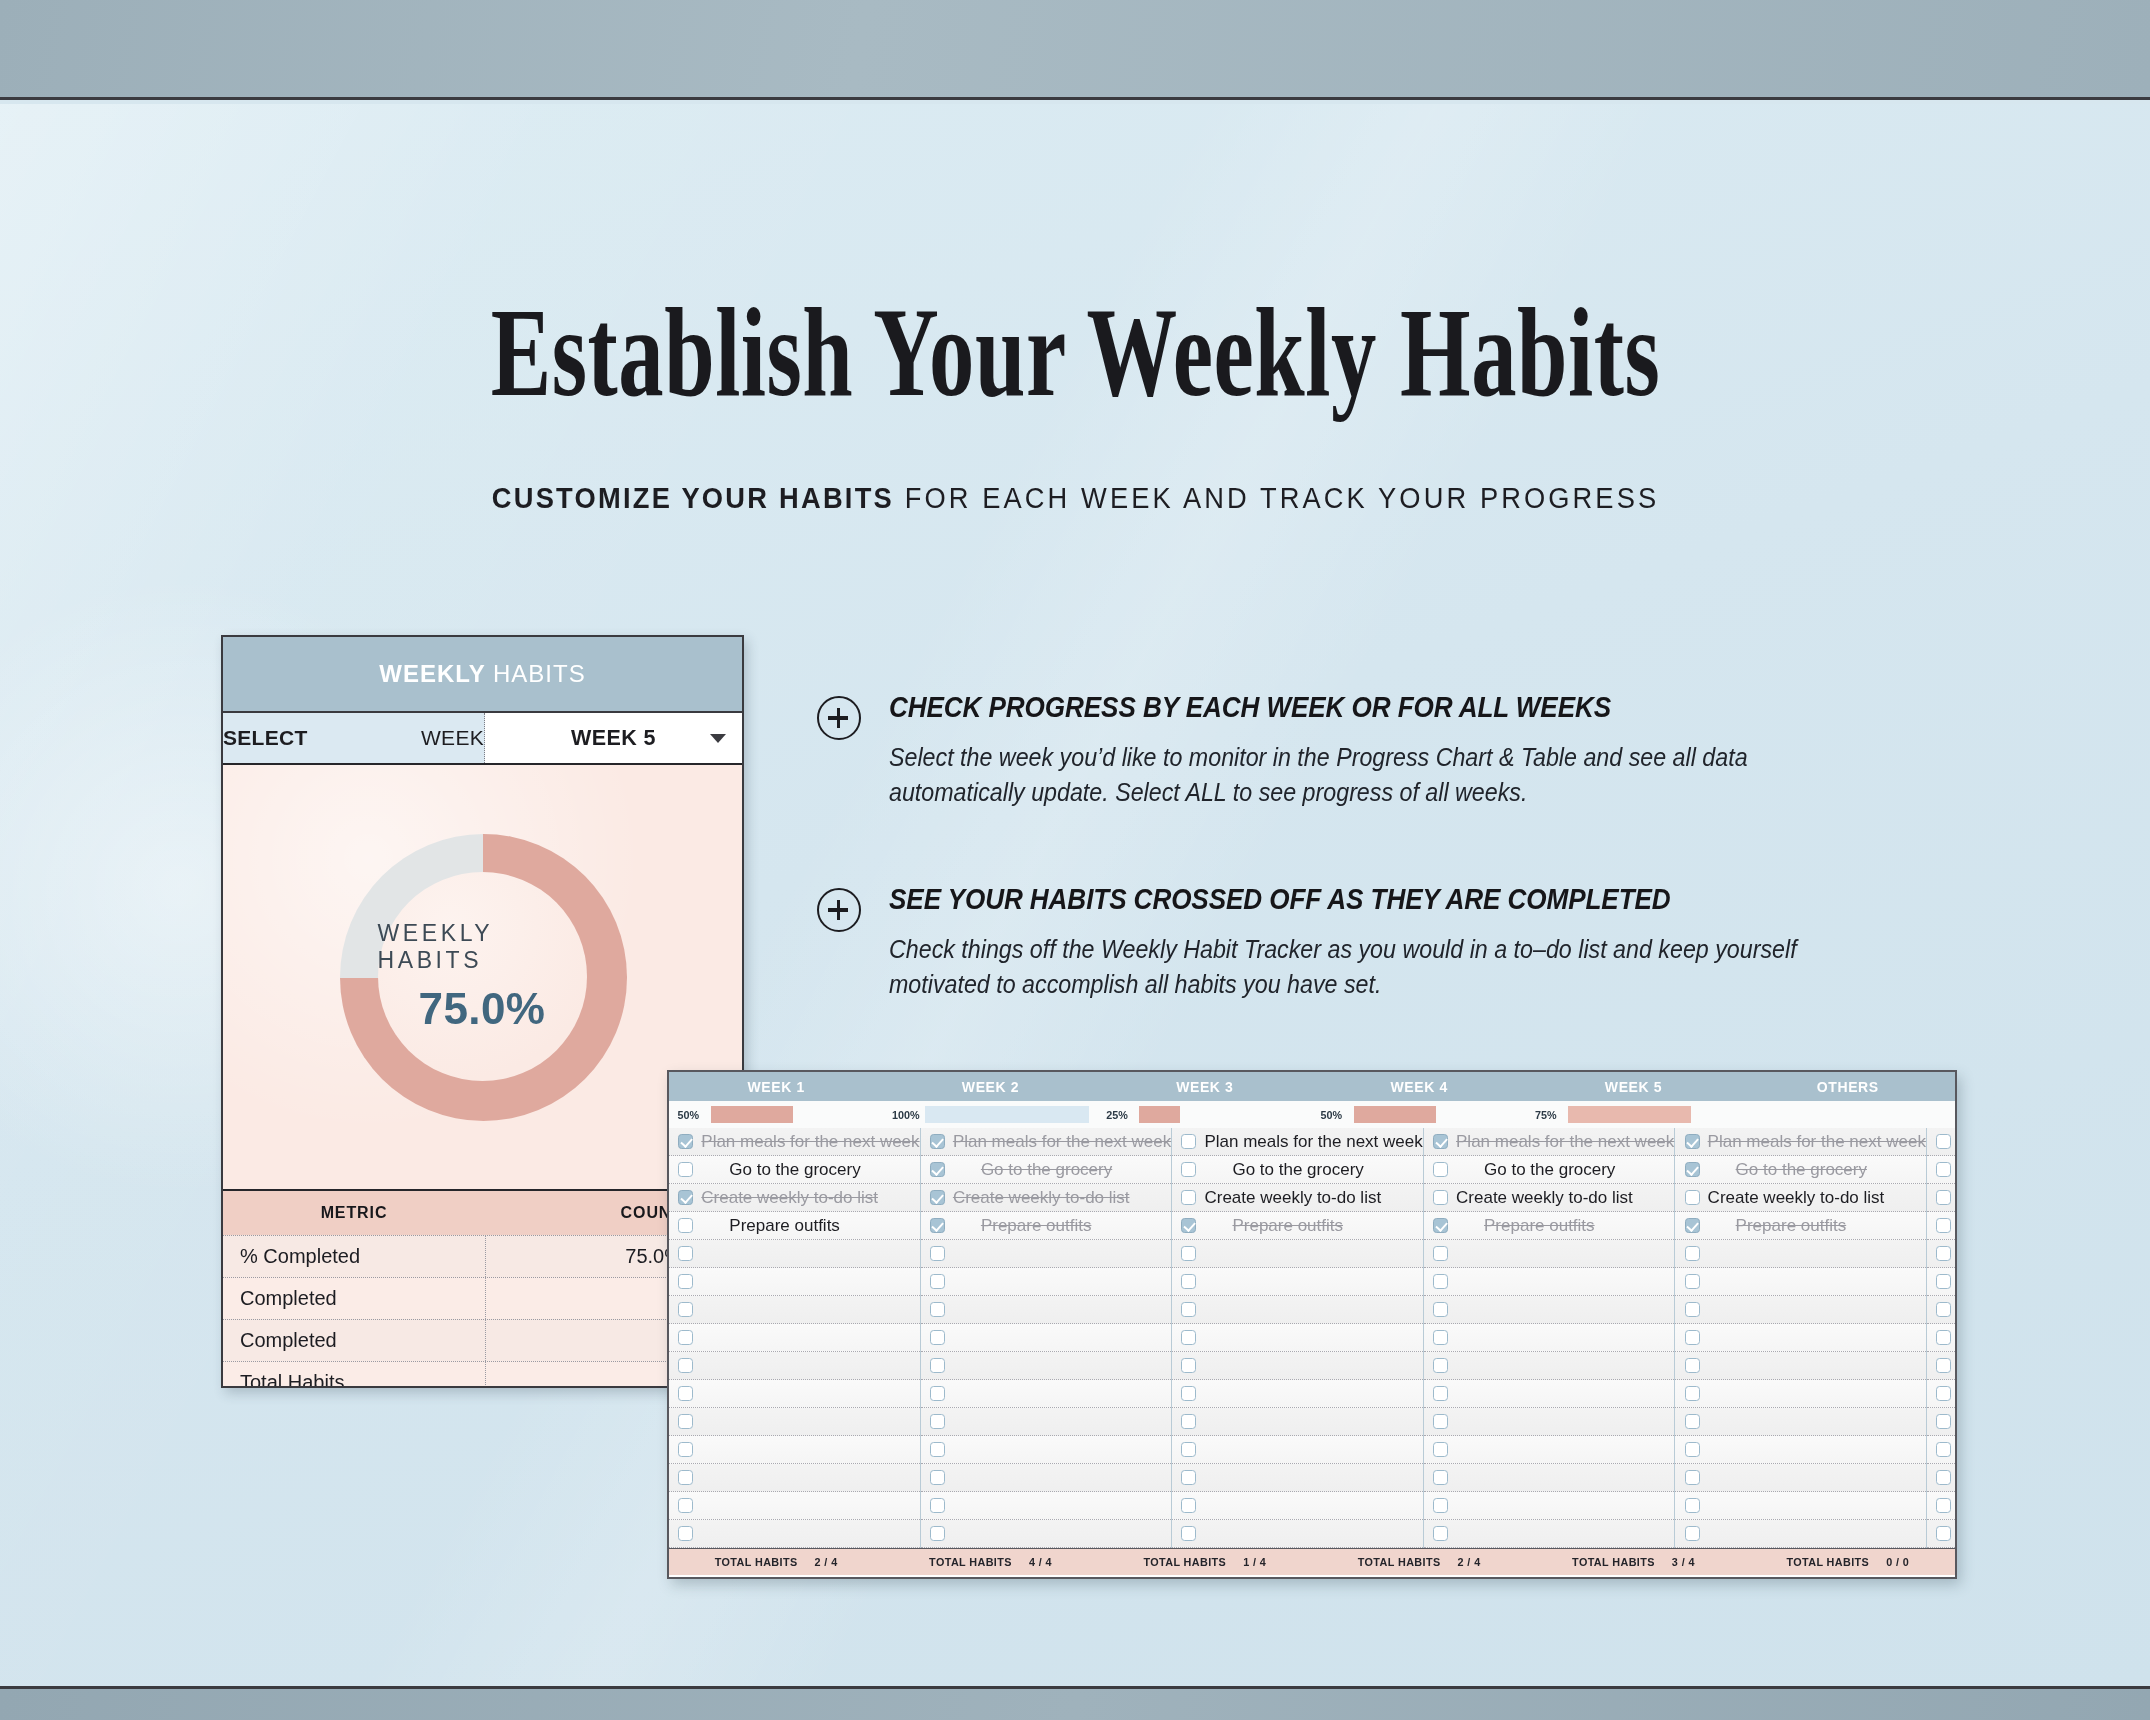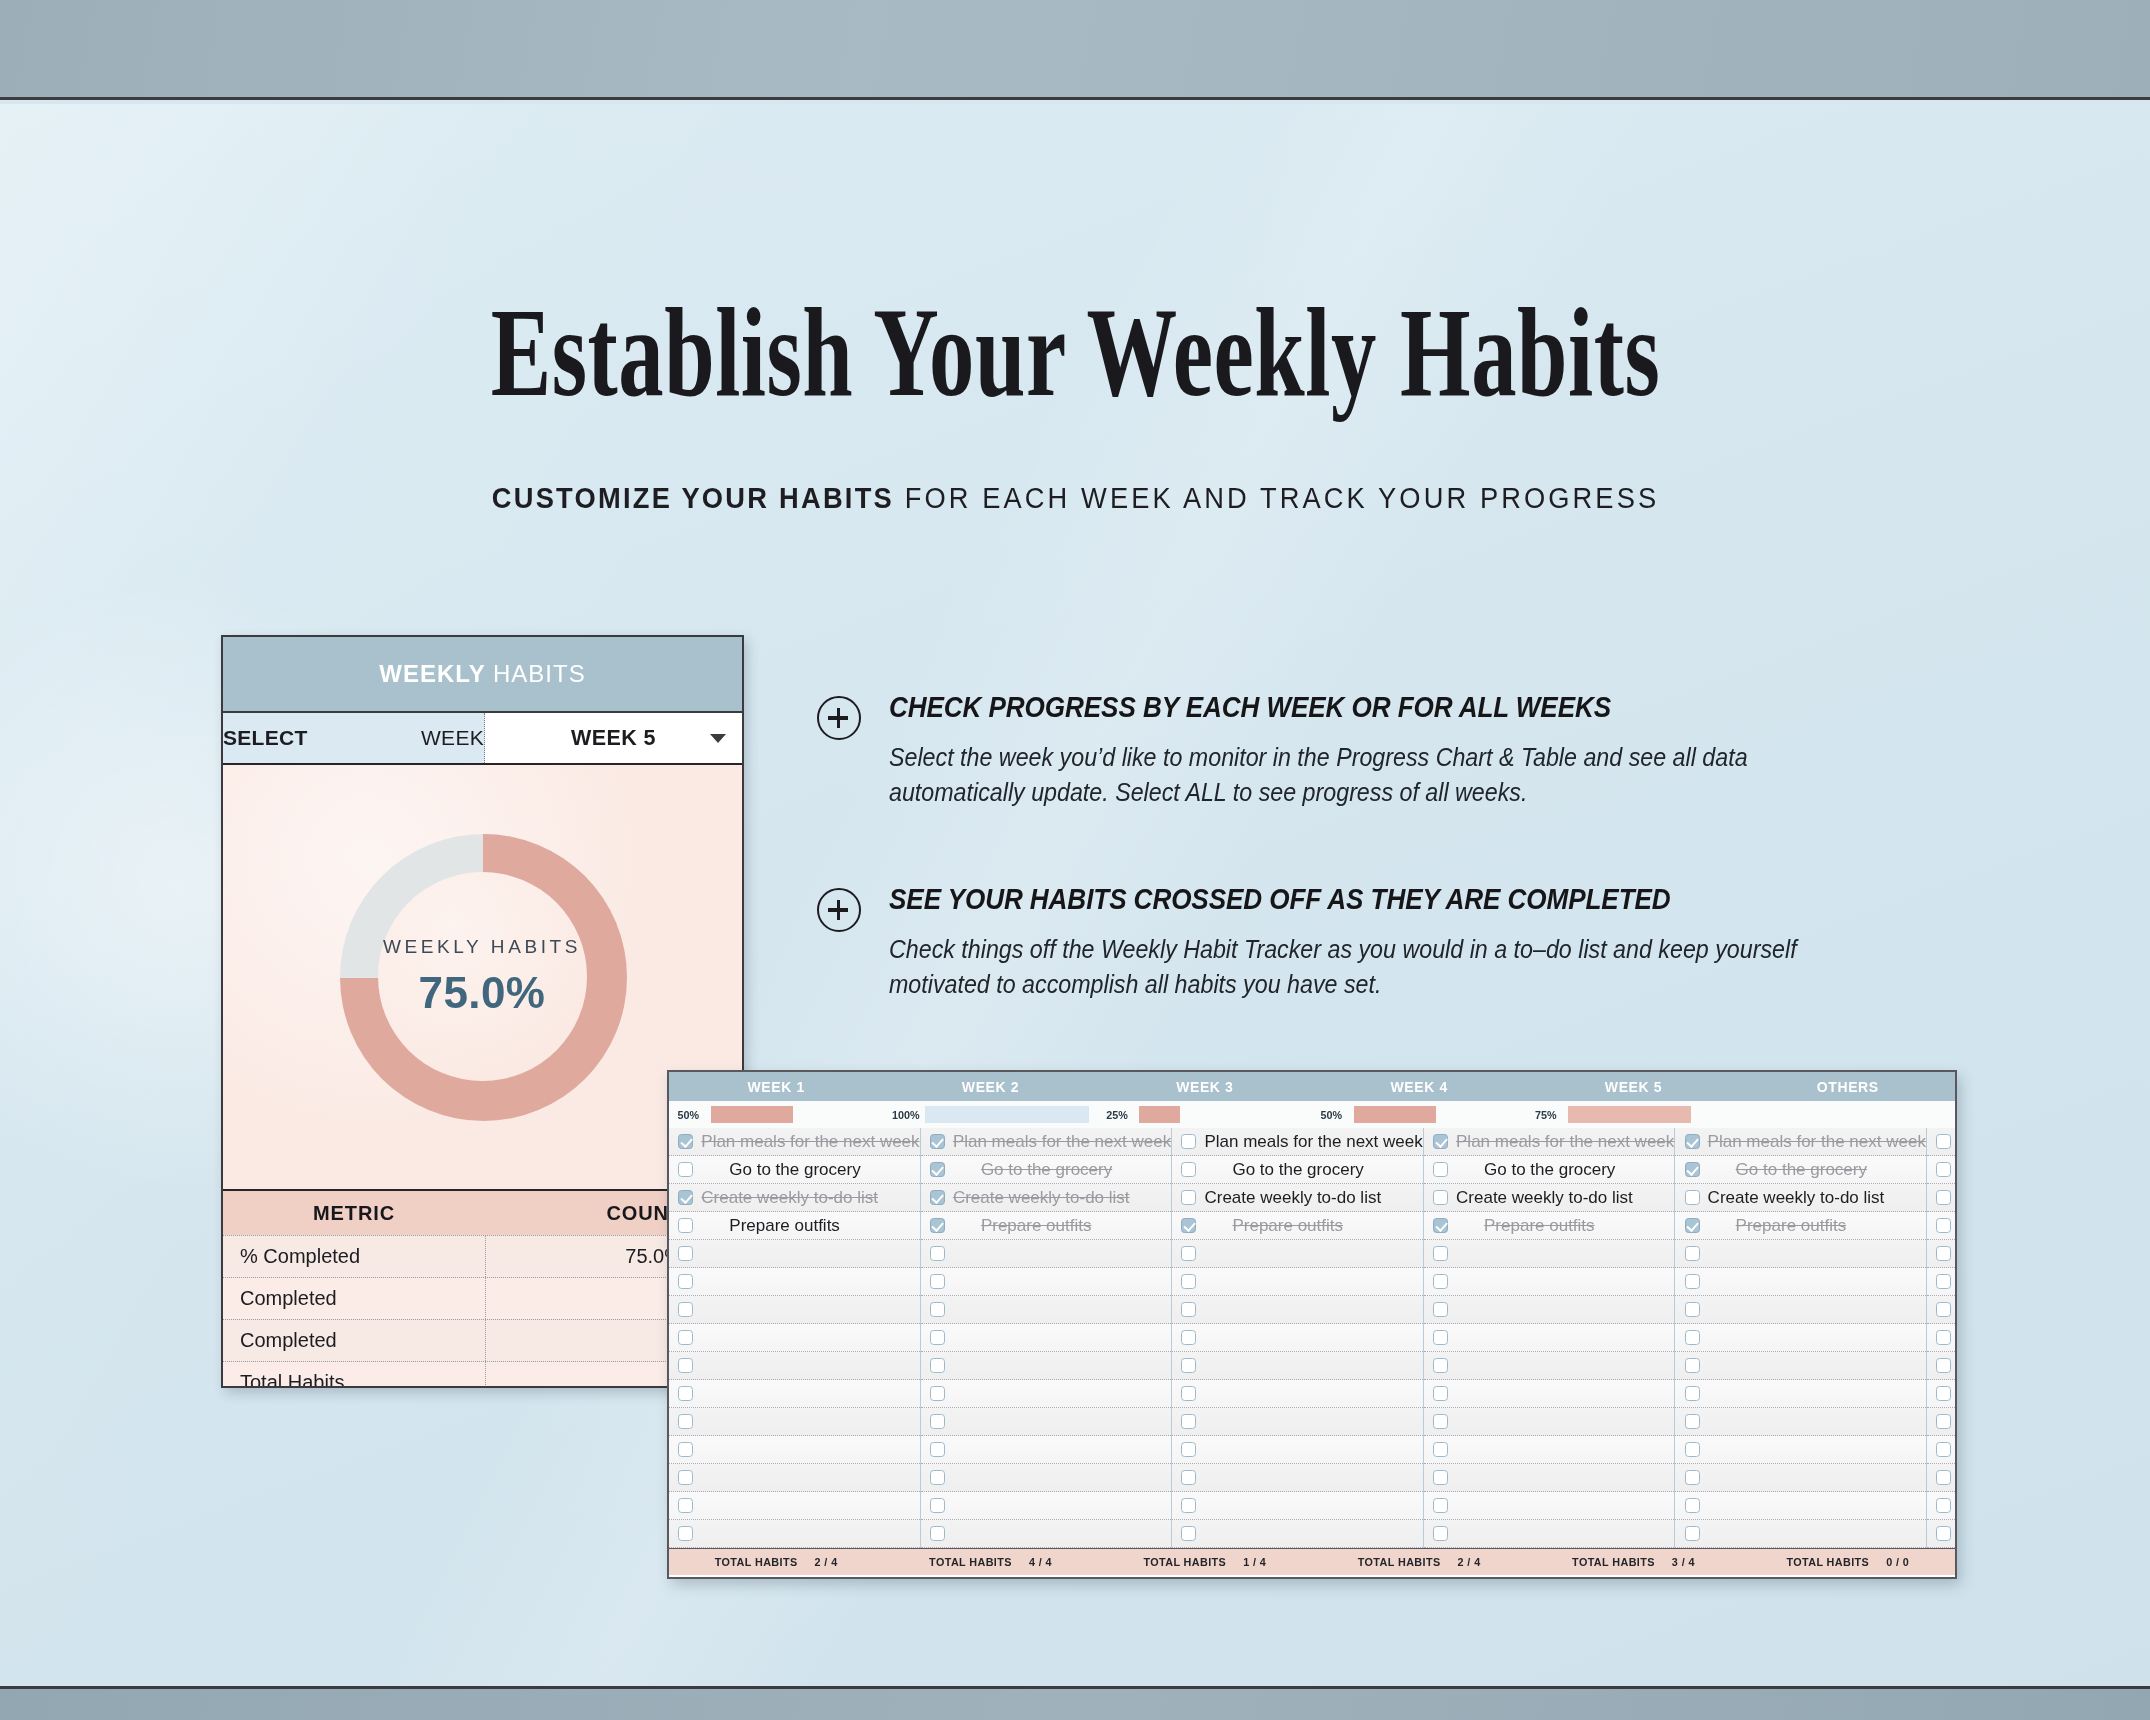--- a/index.html
+++ b/index.html
@@ -137,29 +137,29 @@
     background:conic-gradient(#dfa99e 0turn 0.75turn, #e2e5e6 0.75turn 1turn);
   }
   #donut-hole {
     position:absolute; left:50%; top:50%;
     width:209px; height:209px; margin:-105px 0 0 -105px;
     border-radius:50%;
     background:radial-gradient(circle at 35% 25%, #fdf3ef 0%, #fbeae4 75%);
     display:flex; flex-direction:column; align-items:center; justify-content:center;
   }
   #donut-label {
-    font-size:19px; letter-spacing:3.6px; color:#3d4a55; font-weight:400;
+    font-size:23px; letter-spacing:3.6px; color:#3d4a55; font-weight:400;
   }
   #donut-value {
     margin-top:10px; font-size:44px; font-weight:700; color:#41677f; letter-spacing:0.4px;
   }
   #metric-table { border-top:2.2px solid #26262a; }
   .metric-head {
     display:flex; height:44px; background:#f0cfc5;
-    font-size:20px; font-weight:700; color:#18181c; letter-spacing:0.9px;
+    font-size:16px; font-weight:700; color:#18181c; letter-spacing:0.9px;
   }
   .metric-row {
     display:flex; height:42px; background:#fbece7;
     font-size:20px; color:#1c1c21;
     border-top:1.4px dotted #9a9aa2;
   }
   .metric-row:nth-child(odd) { background:#f7e9e4; }
   .m-c1 { width:262px; display:flex; align-items:center; padding-left:17px; }
   .m-c2 { flex:1; display:flex; align-items:center; justify-content:center; }
   .metric-head .m-c1 { justify-content:center; padding-left:0; }

